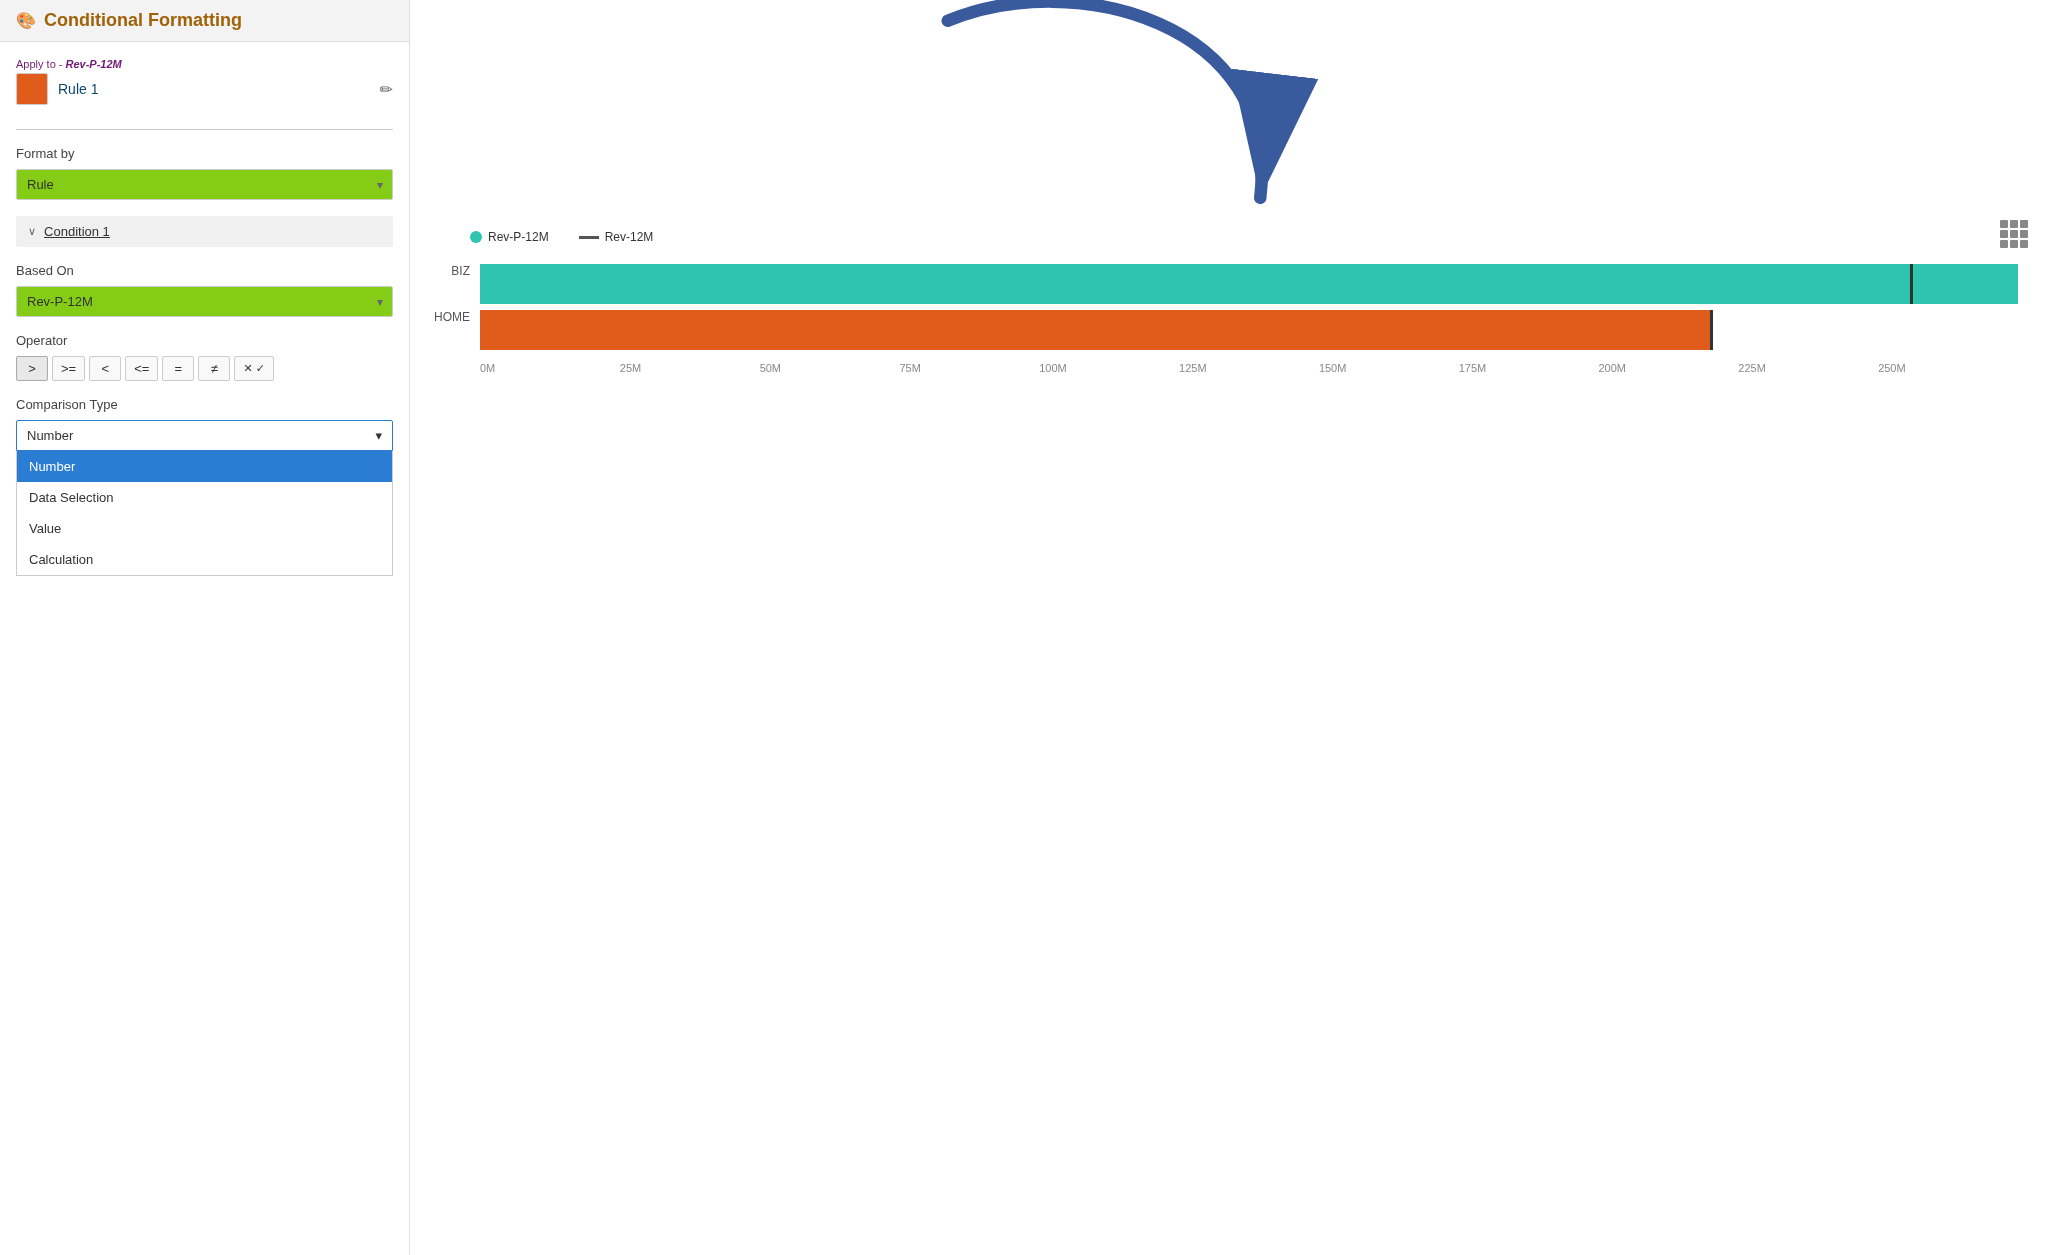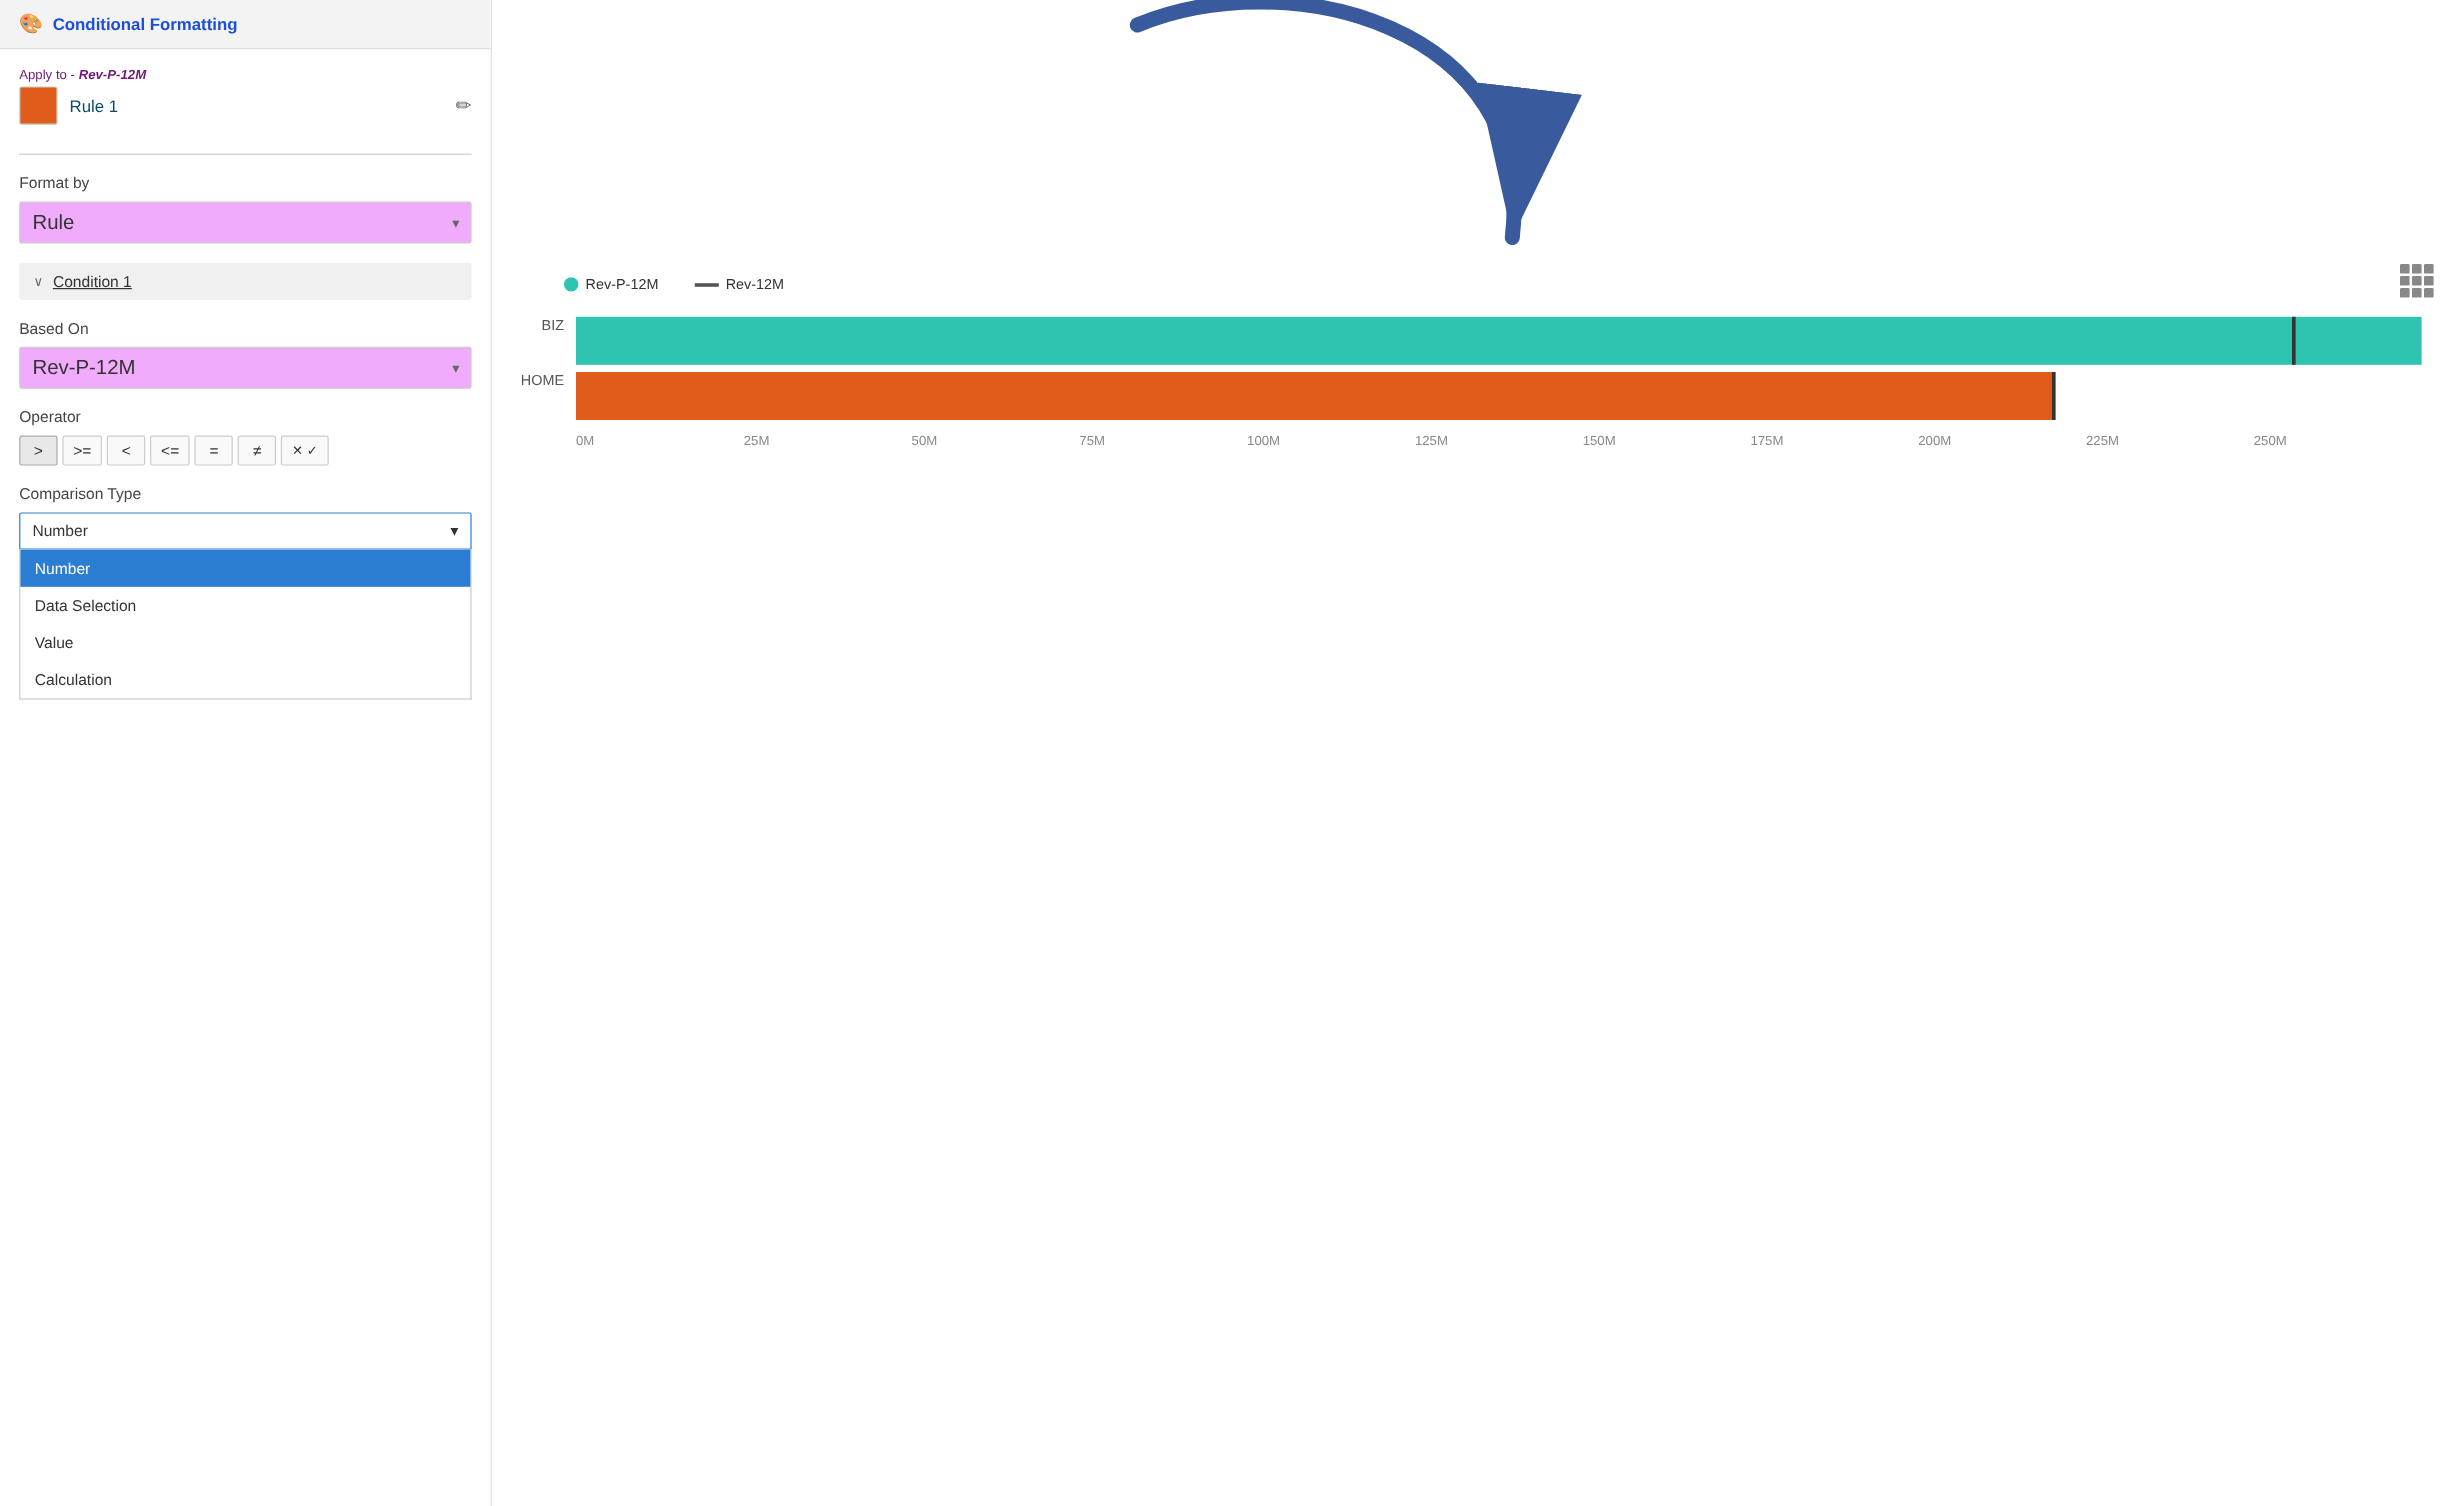--- a/index.html
+++ b/index.html
@@ -23,23 +23,23 @@
       align-items: center;
       gap: 8px;
       border-bottom: 1px solid #e0e0e0;
     }
 
     .panel-header-icon {
       font-size: 16px;
     }
 
     .panel-header-title {
-      font-size: 14px;
+      font-size: 18px;
       font-weight: 600;
-      color: #1d4ed8;
+      color: #a16207;
     }
 
     .panel-body {
       padding: 16px;
       flex: 1;
     }
 
     .apply-to {
       font-size: 11px;
       color: #701a75;
@@ -90,23 +90,23 @@
     .dropdown-wrapper {
       position: relative;
       margin-bottom: 16px;
     }
 
     .dropdown-wrapper select {
       width: 100%;
       padding: 7px 10px;
       border: 1px solid #ccc;
       border-radius: 2px;
-      font-size: 17px;
+      font-size: 13px;
       color: #333;
-      background: #f0abfc;
+      background: #84cc16;
       appearance: none;
       -webkit-appearance: none;
       cursor: pointer;
     }
 
     .dropdown-arrow {
       position: absolute;
       right: 10px;
       top: 50%;
       transform: translateY(-50%);

